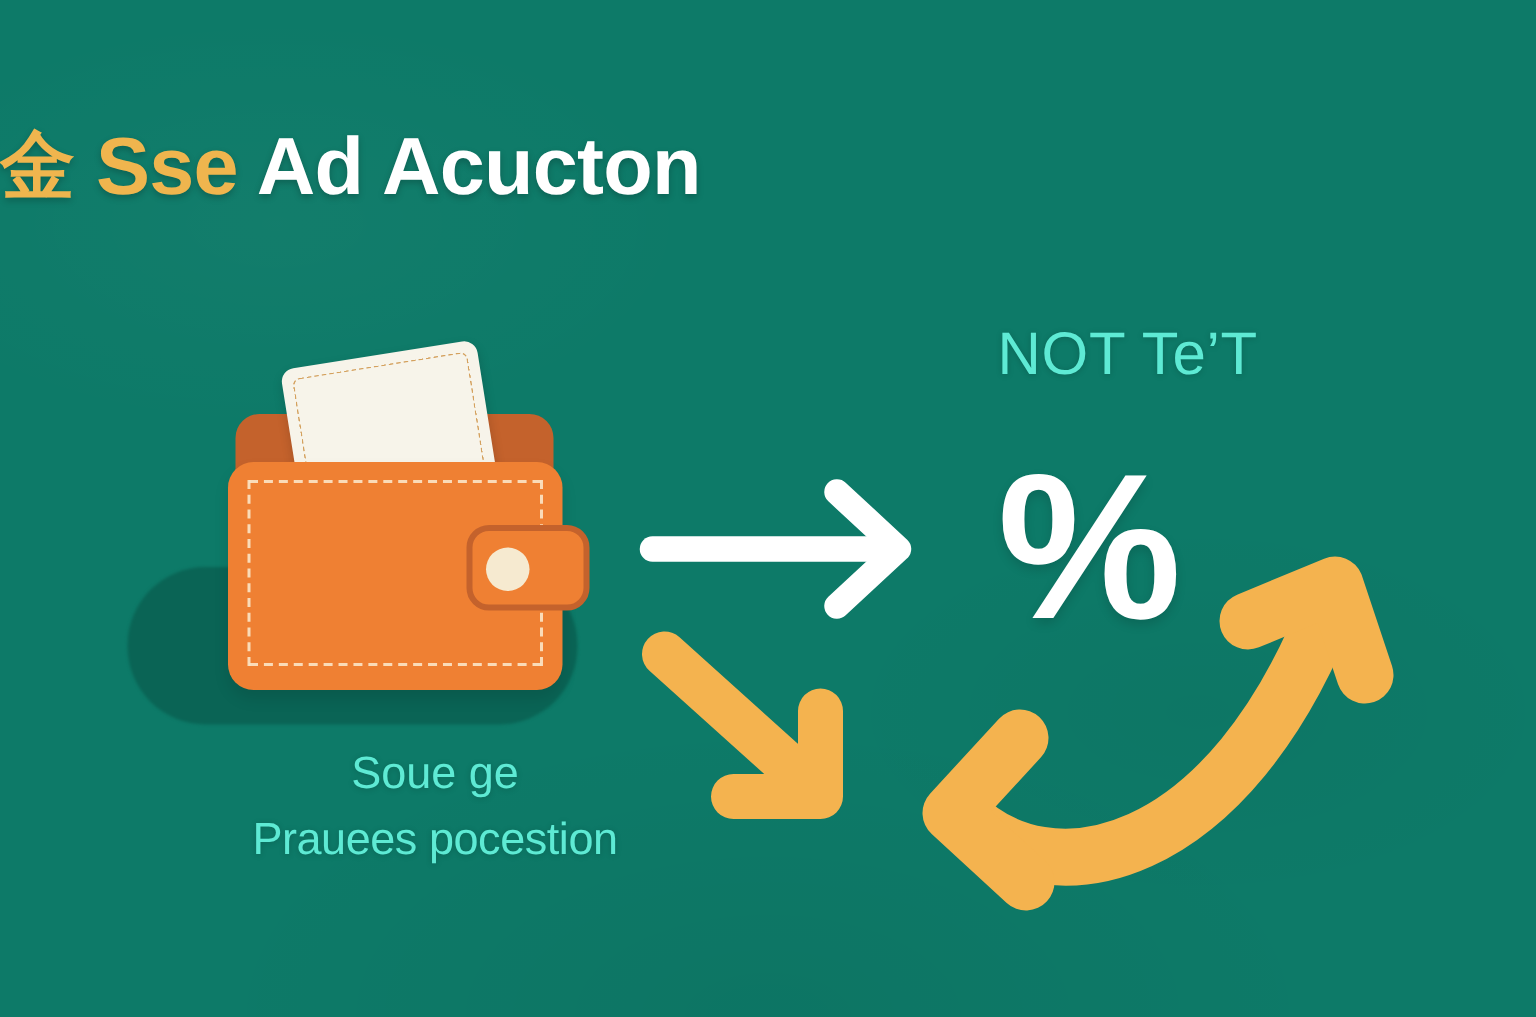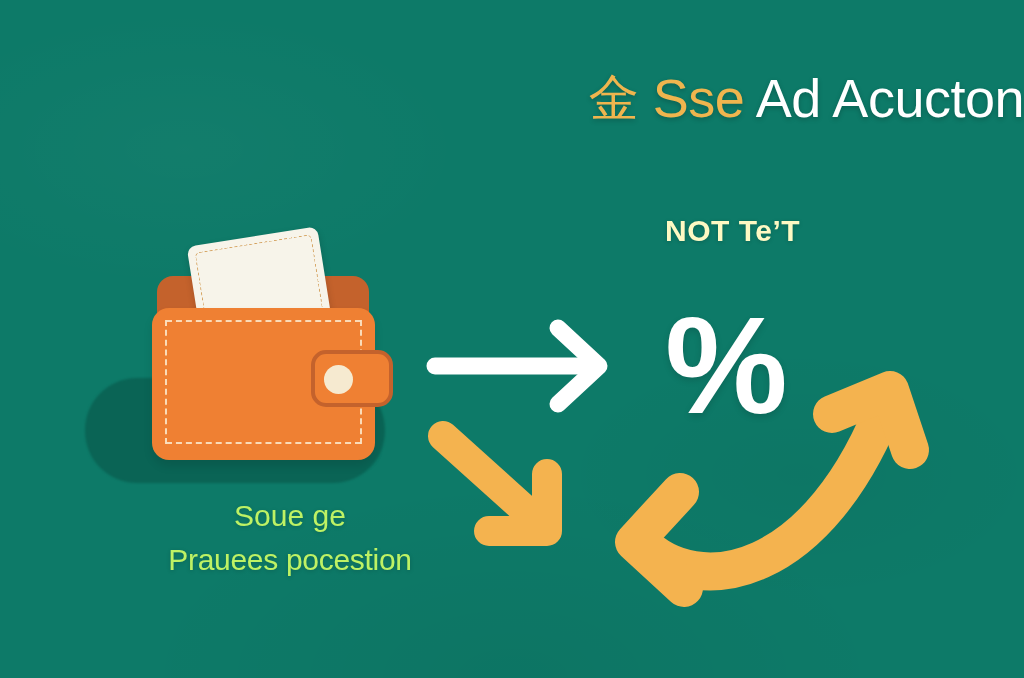--- a/index.html
+++ b/index.html
@@ -27,47 +27,47 @@
       radial-gradient(ellipse 40% 30% at 18% 22%, rgba(255,255,255,0.022), rgba(0,0,0,0) 70%),
       radial-gradient(ellipse 35% 28% at 78% 70%, rgba(0,0,0,0.030), rgba(0,0,0,0) 70%),
       radial-gradient(ellipse 50% 40% at 50% 100%, rgba(0,0,0,0.045), rgba(0,0,0,0) 75%);
     pointer-events: none;
   }
 
   
   .title-row {
     position: absolute;
     left: 0;
-    top: 71px;
+    top: 84px;
     width: 100%;
-    text-align: right;
+    text-align: left;
     white-space: nowrap;
     font-size: 54px;
-    font-weight: 400;
+    font-weight: 700;
     letter-spacing: -0.5px;
     line-height: 1;
     text-shadow: 0 2px 5px rgba(0,0,0,0.22);
   }
   .title-kanji {
     font-family: "DejaVu Sans", sans-serif;
     color: #efb54e;
     font-size: 50px;
     vertical-align: 2px;
   }
   .title-gold { color: #efb54e; }
   .title-white { color: #ffffff; }
 
   
   .not-text {
     position: absolute;
     left: 665px;
     top: 214px;
-    font-size: 30px;
-    font-weight: 700;
-    color: #fef9c3;
+    font-size: 40px;
+    font-weight: 400;
+    color: #5eead4;
     letter-spacing: 0.5px;
     text-shadow: 0 1px 4px rgba(0,0,0,0.18);
     filter: blur(0.35px);
   }
 
   
   .wallet-wrap {
     position: absolute;
     left: 95px;
     top: 230px;
@@ -188,21 +188,21 @@
     text-shadow: 0 3px 7px rgba(0,0,0,0.14);
   }
 
   
   .caption {
     position: absolute;
     left: 160px;
     top: 494px;
     width: 260px;
     text-align: center;
-    color: #bef264;
+    color: #5eead4;
     font-size: 30px;
     font-weight: 400;
     line-height: 1.45;
     text-shadow: 0 1px 4px rgba(0,0,0,0.18);
     filter: blur(0.3px);
   }
   .caption-line-2 { letter-spacing: -0.3px; text-align: center; }
 </style>
 </head>
 <body>

